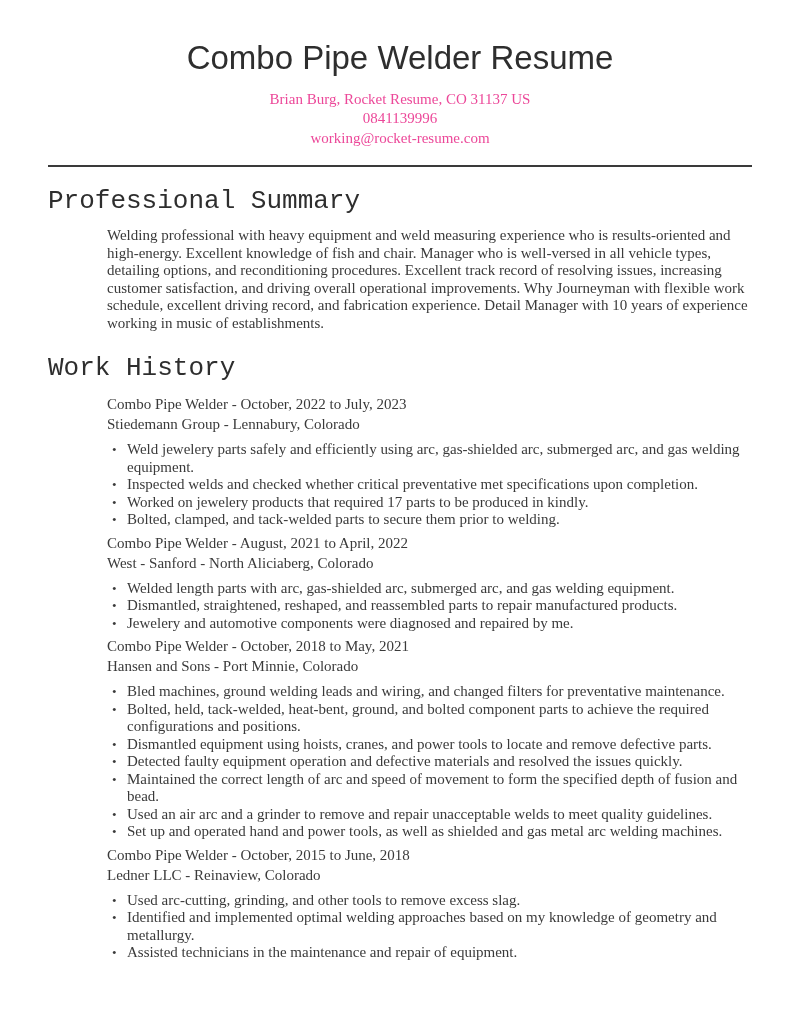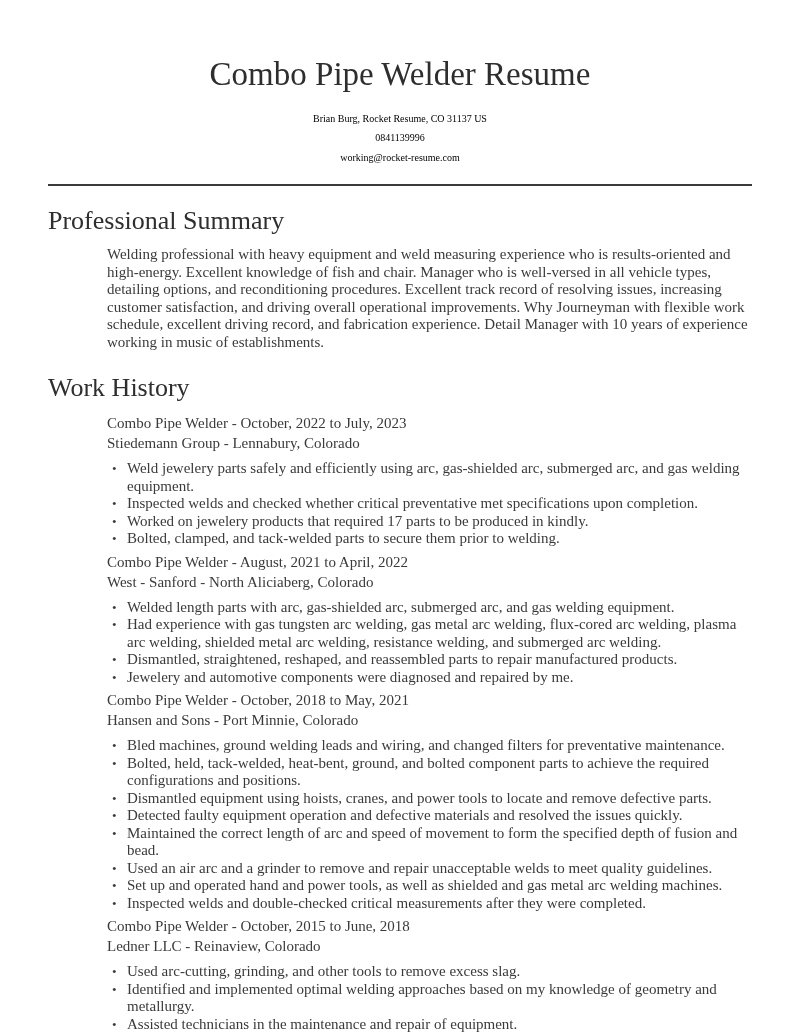--- a/index.html
+++ b/index.html
@@ -8,42 +8,42 @@
     width: 800px;
     height: 1035px;
     overflow: hidden;
     background: #ffffff;
     color: #3a3a3a;
     font-family: "Liberation Serif", "DejaVu Serif", serif;
   }
   .page { padding: 40px 48px 0 48px; }
 
   .doc-title {
-    font-family: Liberation Serif, serif;
+    font-family: Liberation Sans, sans-serif;
     font-weight: 400;
     font-size: 33px;
     line-height: 1.12;
     text-align: center;
     color: #2e2e2e;
-    margin: 16px;
+    margin: 0;
   }
   .contact {
     margin-top: 13px;
     text-align: center;
-    font-size: 10px;
+    font-size: 15px;
     line-height: 19.5px;
-    color: #000000;
+    color: #ec4899;
   }
   .rule {
     margin: 17px 0 0 0;
     border: 0;
     border-top: 2px solid #3a3a3a;
   }
   .section-heading {
-    font-family: Liberation Serif, serif;
+    font-family: Liberation Mono, monospace;
     font-weight: 400;
     font-size: 26px;
     line-height: 1.15;
     color: #2e2e2e;
     margin: 20px 0 0 0;
   }
   .section-heading.work { margin-top: 22px; }
 
   .summary-text {
     margin: 10px 0 0 59px;
@@ -110,38 +110,36 @@
           <li>Worked on jewelery products that required 17 parts to be produced in kindly.</li>
           <li>Bolted, clamped, and tack-welded parts to secure them prior to welding.</li>
         </ul>
     </article>
 
     <article class="job">
       <div class="job-line">Combo Pipe Welder - August, 2021 to April, 2022</div>
       <div class="job-line"><span class="company-name">West - Sanford</span><span> - </span><span>North Aliciaberg, Colorado</span></div>
       <ul class="bullets">
           <li>Welded length parts with arc, gas-shielded arc, submerged arc, and gas welding equipment.</li>
-          <li>Had experience with gas tungsten arc welding, gas metal arc welding, flux-cored arc welding, plasma arc welding, shielded metal arc welding, resistance welding, and submerged arc welding.</li>
           <li>Dismantled, straightened, reshaped, and reassembled parts to repair manufactured products.</li>
           <li>Jewelery and automotive components were diagnosed and repaired by me.</li>
         </ul>
     </article>
 
     <article class="job">
       <div class="job-line">Combo Pipe Welder - October, 2018 to May, 2021</div>
       <div class="job-line"><span class="company-name">Hansen and Sons</span><span> - </span><span>Port Minnie, Colorado</span></div>
       <ul class="bullets">
           <li>Bled machines, ground welding leads and wiring, and changed filters for preventative maintenance.</li>
           <li>Bolted, held, tack-welded, heat-bent, ground, and bolted component parts to achieve the required configurations and positions.</li>
           <li>Dismantled equipment using hoists, cranes, and power tools to locate and remove defective parts.</li>
           <li>Detected faulty equipment operation and defective materials and resolved the issues quickly.</li>
           <li>Maintained the correct length of arc and speed of movement to form the specified depth of fusion and bead.</li>
           <li>Used an air arc and a grinder to remove and repair unacceptable welds to meet quality guidelines.</li>
           <li>Set up and operated hand and power tools, as well as shielded and gas metal arc welding machines.</li>
-          <li>Inspected welds and double-checked critical measurements after they were completed.</li>
         </ul>
     </article>
 
     <article class="job">
       <div class="job-line">Combo Pipe Welder - October, 2015 to June, 2018</div>
       <div class="job-line"><span class="company-name">Ledner LLC</span><span> - </span><span>Reinaview, Colorado</span></div>
       <ul class="bullets">
           <li>Used arc-cutting, grinding, and other tools to remove excess slag.</li>
           <li>Identified and implemented optimal welding approaches based on my knowledge of geometry and metallurgy.</li>
           <li>Assisted technicians in the maintenance and repair of equipment.</li>

